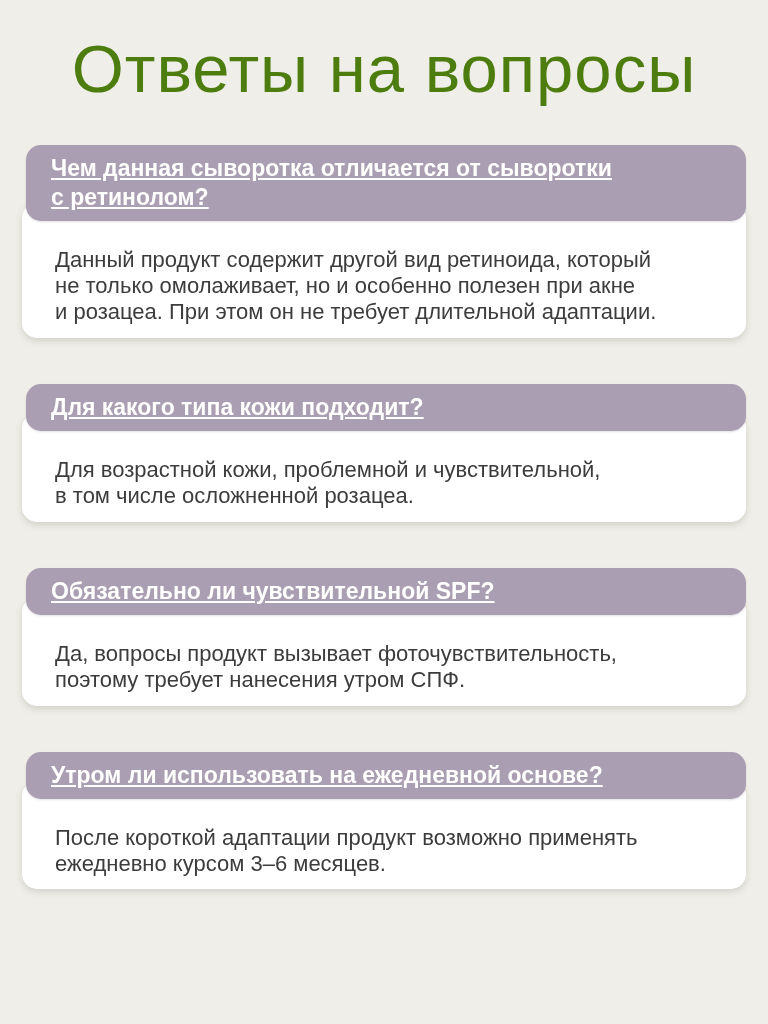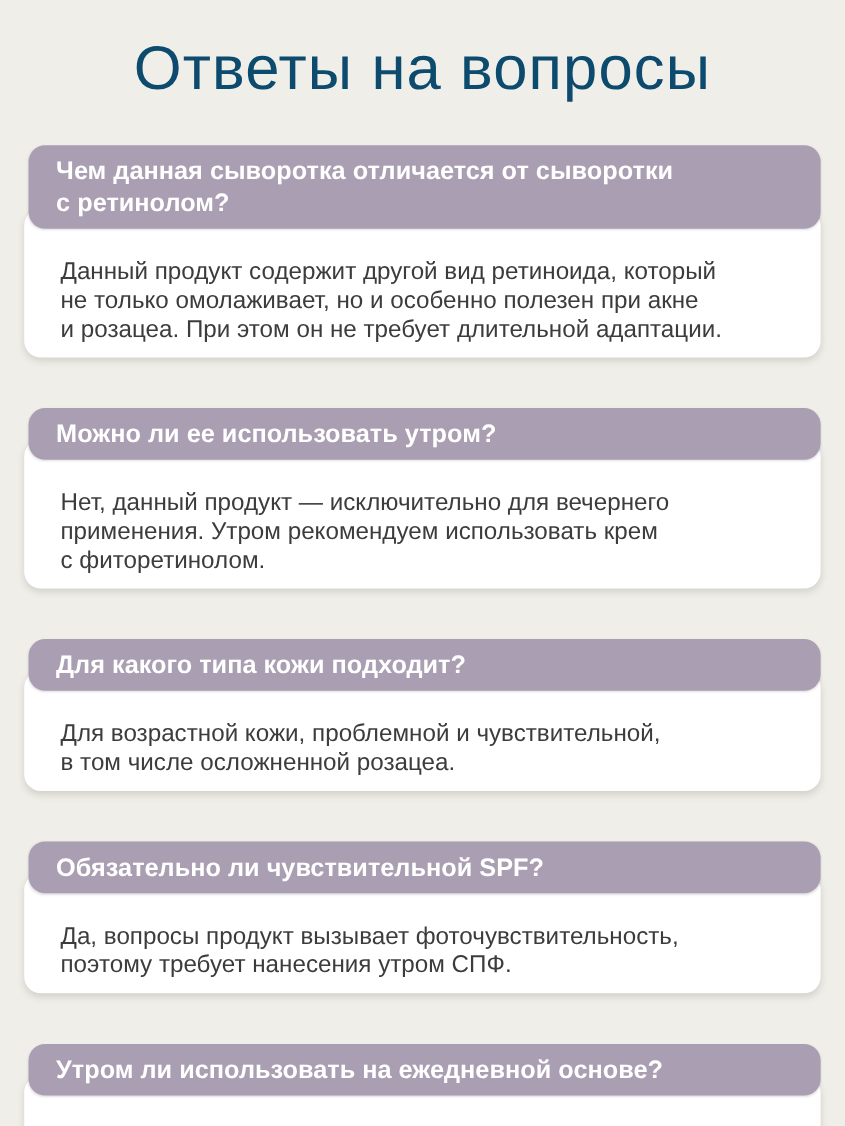--- a/index.html
+++ b/index.html
@@ -16,25 +16,25 @@
   .page {
     box-sizing: border-box;
     width: 768px;
     height: 1024px;
     padding: 30px 22px 0;
   }
   .page-title {
     margin: 0 0 38px;
     text-align: center;
     font-family: "Liberation Sans", sans-serif;
-    font-size: 56px;
+    font-size: 67px;
     font-weight: 300;
     letter-spacing: 1px;
     line-height: 1.15;
-    color: #0c4a6e;
+    color: #4d7c0f;
   }
   .card {
     position: relative;
     margin-bottom: 46px;
   }
   .card:last-child {
     margin-bottom: 0;
   }
   .card-header {
     position: relative;
@@ -42,20 +42,21 @@
     margin-left: 4px;
     background: #aa9eb2;
     border-radius: 15px;
     padding: 9px 25px 9px;
     color: #ffffff;
     font-size: 23px;
     font-weight: bold;
     line-height: 1.26;
     white-space: pre-line;
     box-shadow: 0 1px 2px rgba(90, 80, 100, 0.18);
+    text-decoration: underline;
   }
   .card-body {
     position: relative;
     z-index: 1;
     margin-top: -18px;
     background: #ffffff;
     border-radius: 15px;
     padding: 44px 33px 13px;
     color: #3c3c3c;
     font-size: 22px;
@@ -72,26 +73,20 @@
   <h1 class="page-title">Ответы на вопросы</h1>
 
   <section class="card">
     <div class="card-header">Чем данная сыворотка отличается от сыворотки
 с ретинолом?</div>
     <div class="card-body">Данный продукт содержит другой вид ретиноида, который
 не только омолаживает, но и особенно полезен при акне
 и розацеа. При этом он не требует длительной адаптации.</div>
   </section>
 
-  <section class="card">
-    <div class="card-header">Можно ли ее использовать утром?</div>
-    <div class="card-body">Нет, данный продукт — исключительно для вечернего
-применения. Утром рекомендуем использовать крем
-с фиторетинолом.</div>
-  </section>
 
   <section class="card">
     <div class="card-header">Для какого типа кожи подходит?</div>
     <div class="card-body">Для возрастной кожи, проблемной и чувствительной,
 в том числе осложненной розацеа.</div>
   </section>
 
   <section class="card">
     <div class="card-header">Обязательно ли чувствительной SPF?</div>
     <div class="card-body">Да, вопросы продукт вызывает фоточувствительность,

